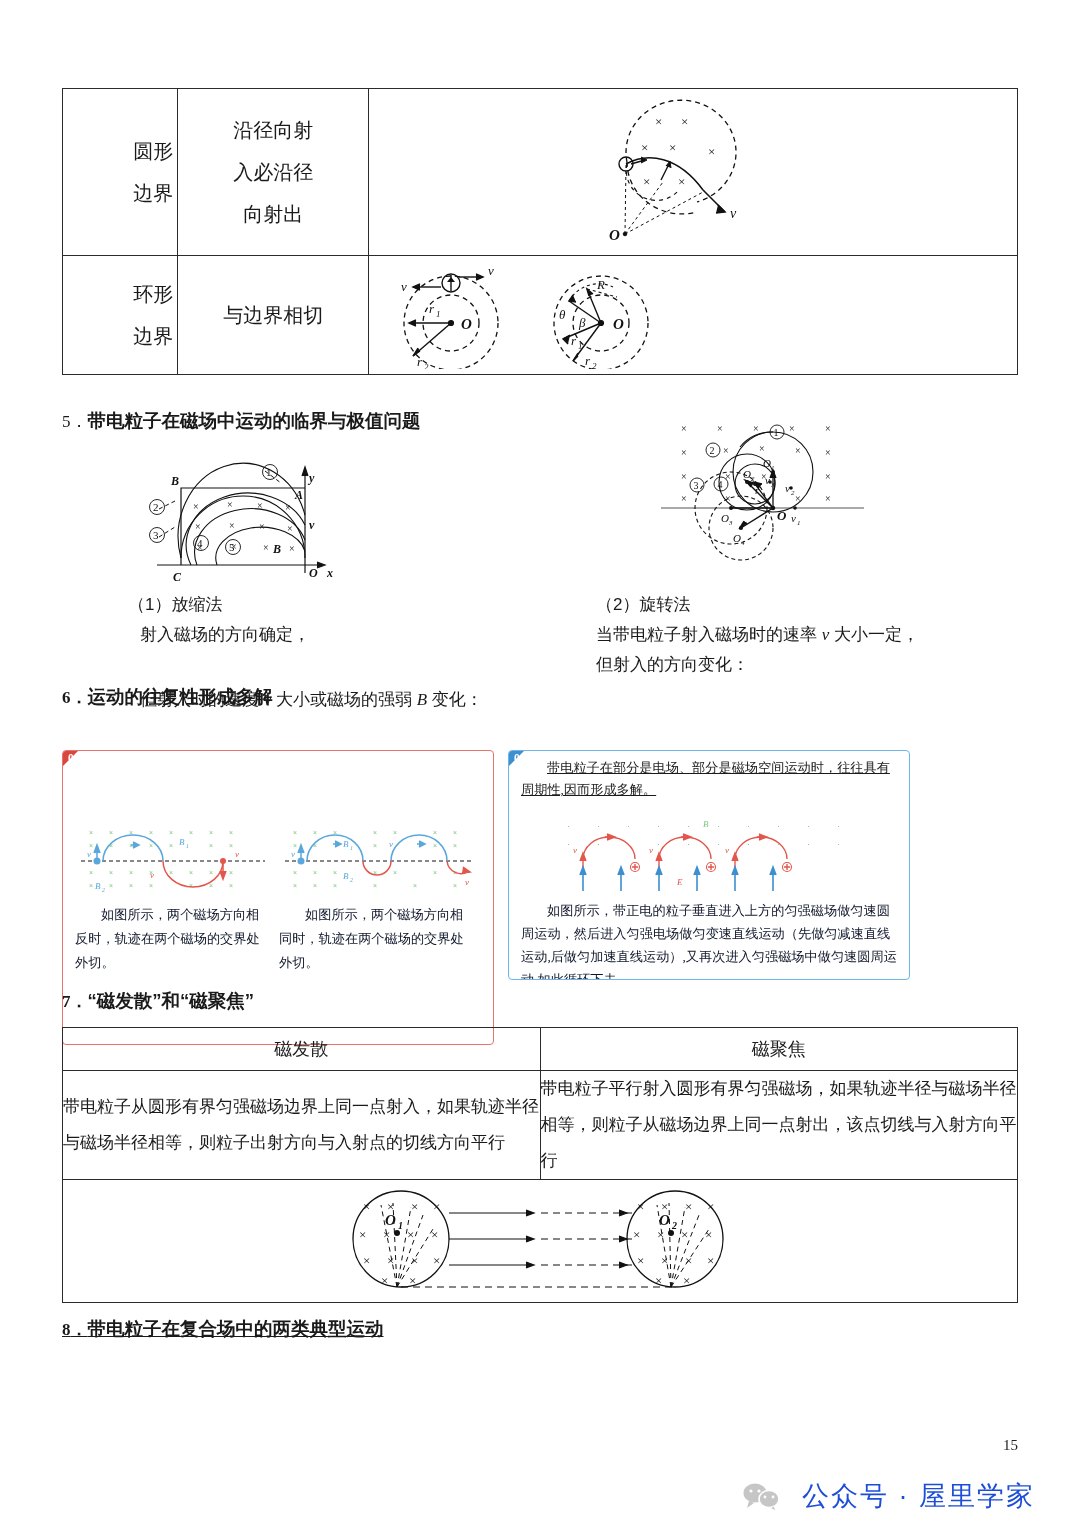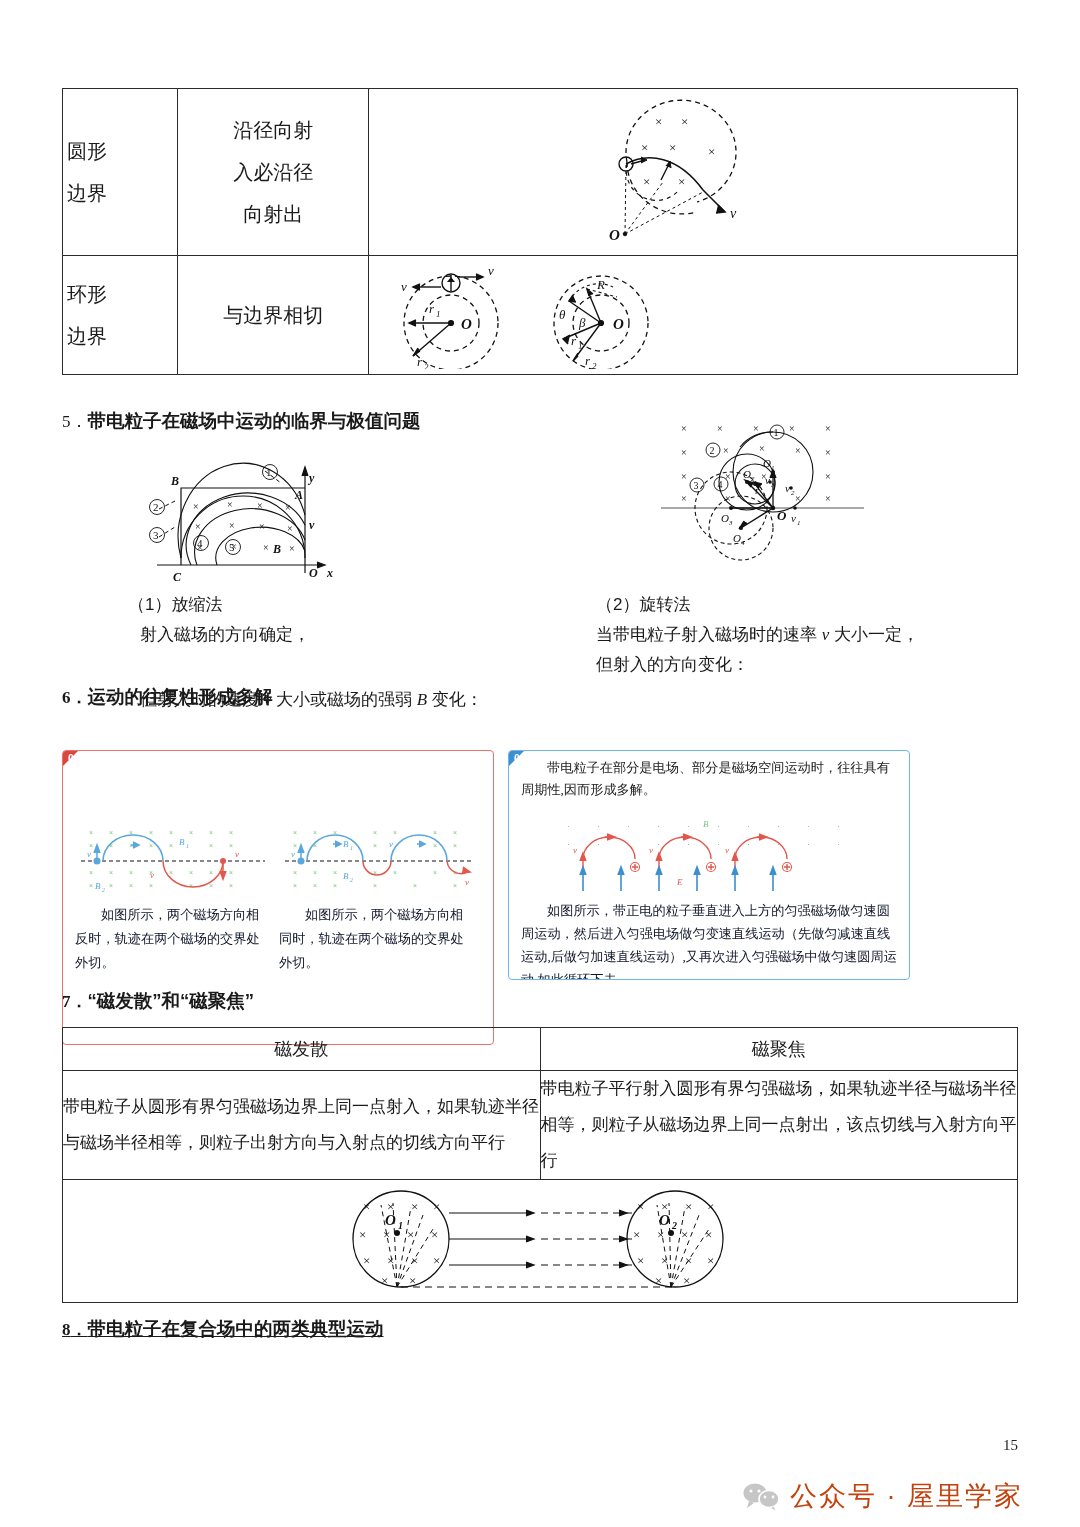--- a/index.html
+++ b/index.html
@@ -13,21 +13,21 @@
   }
   .page{position:relative;width:1080px;height:1527px;}
 
   
   .tbl{border-collapse:collapse;width:100%;}
   .tbl td,.tbl th{border:1px solid #2b2b2b;vertical-align:middle;}
 
   
   #top-table-wrap{position:absolute;left:62px;top:88px;width:956px;}
   #top-table td{padding:4px;}
-  .tt-label{width:115px;text-align:left;font-size:20px;line-height:42px;}
+  .tt-label{width:115px;text-align:right;font-size:20px;line-height:42px;}
   .tt-rule{width:198px;text-align:center;font-size:20px;line-height:42px;}
   .tt-fig{height:158px;position:relative;}
   .rowA td{height:158px;}
   .rowB td{height:110px;}
 
   
   .h-num{font-family:"Liberation Serif","DejaVu Serif",serif;font-size:17px;}
   .sec-h{position:absolute;font-weight:700;font-size:18.5px;white-space:nowrap;}
   .sec-h.light{font-weight:400;}
 
@@ -35,39 +35,39 @@
   svg{display:block;}
   .fig-abs{position:absolute;}
 
   
   .cap{position:absolute;font-size:17px;line-height:30px;white-space:nowrap;}
   .it{font-family:"Liberation Serif","DejaVu Serif",serif;font-style:italic;}
 
   
   .card{position:absolute;border-radius:4px;box-sizing:border-box;overflow:hidden;}
   .card.red{border:1.4px solid #e8736b;}
-  .card.blue{border:1.4px solid #6fb6e8;}
+  .card.blue{border:1.4px solid #6fb6e8;text-decoration:underline;}
   .corner{position:absolute;left:0;top:0;width:0;height:0;border-style:solid;}
   .corner-num{position:absolute;left:5px;top:1px;color:#fff;font-size:11.5px;font-weight:700;
                font-family:"Liberation Serif","DejaVu Serif",serif;letter-spacing:.5px;}
   .card-txt{font-family:"Liberation Serif","DejaVu Serif",serif;font-size:13.2px;line-height:22px;color:#222;}
   .sub-txt{font-family:"Liberation Serif","DejaVu Serif",serif;font-size:13.2px;line-height:24px;color:#0f172a;}
 
   
   #bt-wrap{position:absolute;left:62px;top:1027px;width:956px;}
   #bottom-table td{padding:0;}
   .bt-head{text-align:center;font-size:18px;height:42px;}
   .bt-body{font-size:17px;line-height:36px;padding:6px 10px 8px 10px;vertical-align:top;}
   .bt-fig{height:122px;}
 
   
   #page-no{position:absolute;right:62px;top:1437px;font-family:"Liberation Serif","DejaVu Serif",serif;
            font-size:15px;color:#222;}
-  #watermark{position:absolute;left:742px;top:1478px;display:flex;align-items:center;gap:8px;
-             color:#c2410c;font-size:27px;letter-spacing:2px;white-space:nowrap;}
+  #watermark{position:absolute;left:742px;top:1478px;display:flex;align-items:center;gap:20px;
+             color:#1d4ed8;font-size:27px;letter-spacing:2px;white-space:nowrap;}
 </style>
 </head>
 <body>
 
 <div class="page">
 
   <div id="top-table-wrap">
     <table class="tbl" id="top-table">
       <tbody>
           <tr class="rowA">

